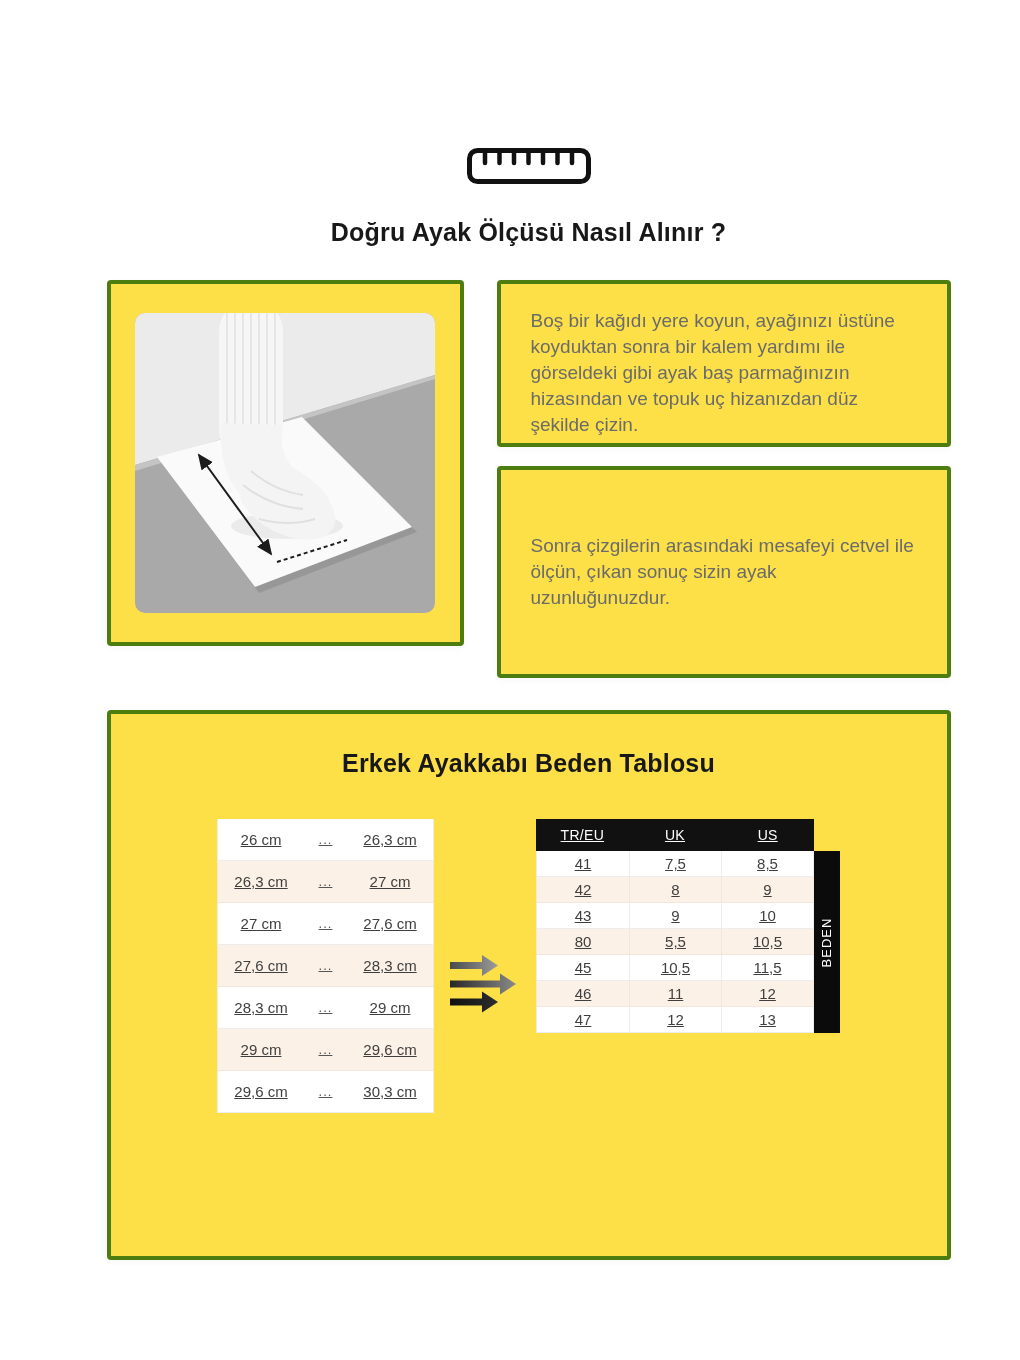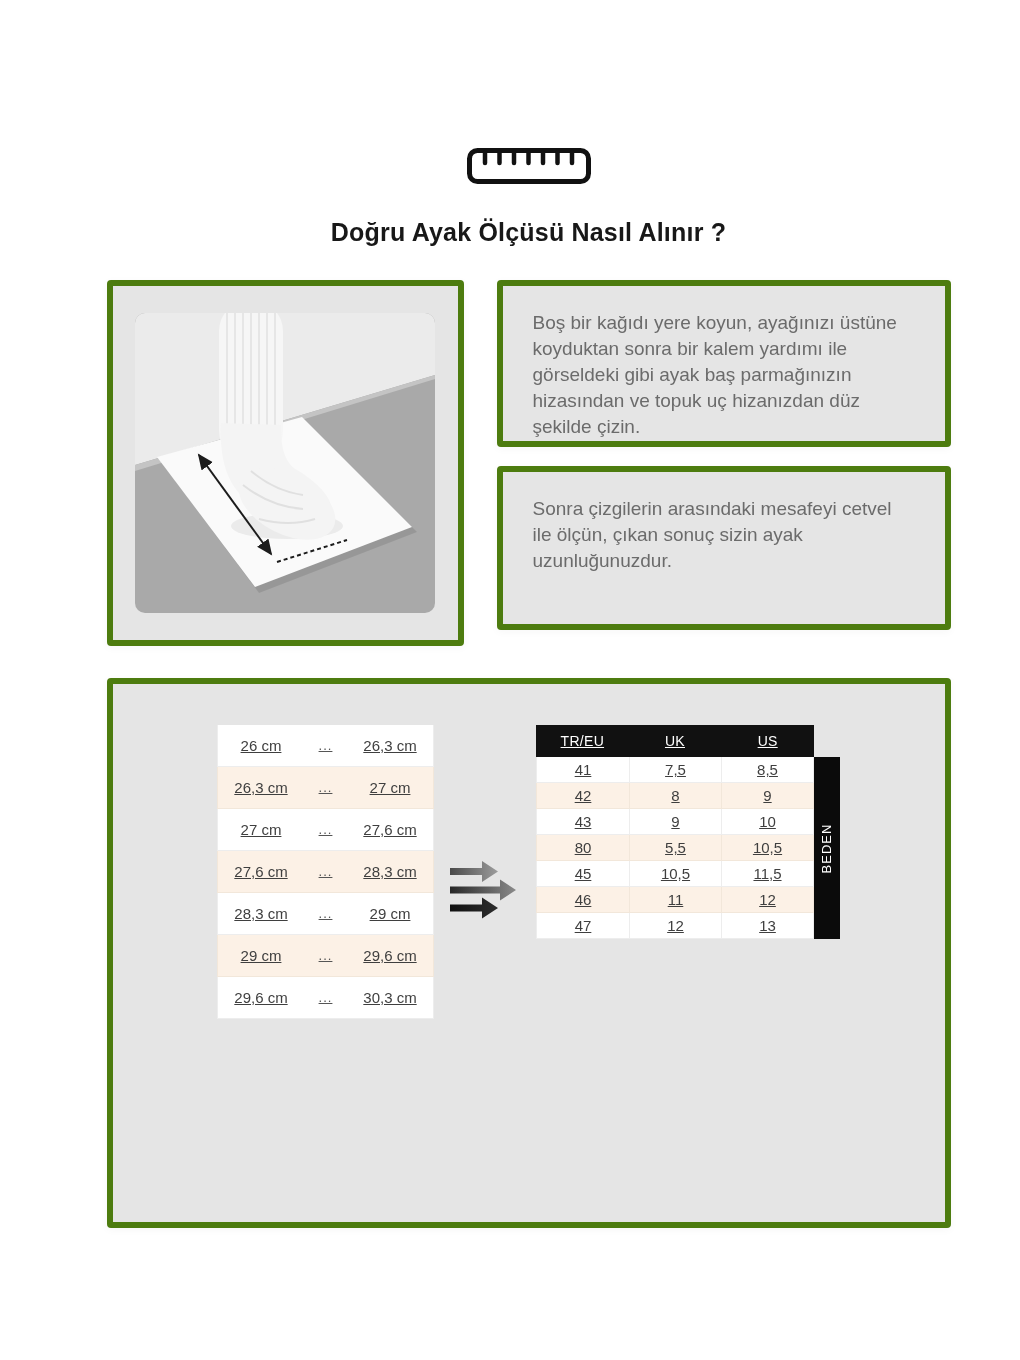--- a/index.html
+++ b/index.html
@@ -5,27 +5,27 @@
   html,body{margin:0;padding:0;background:#ffffff;}
   body{width:1020px;height:1360px;font-family:"Liberation Sans",sans-serif;-webkit-font-smoothing:antialiased;}
   .content{width:844px;margin:0 auto;padding-left:37px;}
 
   
   .hero-icon{margin:148px auto 0;width:124px;height:36px;display:flex;align-items:center;justify-content:center;}
   h1.page-heading{margin:34px 0 0;text-align:center;font-size:25px;font-weight:700;color:#181818;letter-spacing:.2px;}
 
   
   .cards-row{width:844px;margin:33px auto 0;display:flex;gap:33px;}
-  .card{background:#e5e5e5;border:6px solid #4d7c0f;border-radius:4px;box-shadow:0 2px 8px rgba(0,0,0,.035);box-sizing:border-box;}
+  .card{background:#fde047;border:4px solid #4d7c0f;border-radius:4px;box-shadow:0 2px 8px rgba(0,0,0,.035);box-sizing:border-box;}
   .photo-card{width:357px;height:366px;display:flex;align-items:center;justify-content:center;flex:0 0 auto;}
   .photo-card svg{width:300px;height:300px;border-radius:10px;display:block;}
   .text-col{flex:1;display:flex;flex-direction:column;gap:19px;}
   .info-card{padding:24px 30px;color:#6b6b6b;font-size:19px;line-height:26px;}
   .info-card.first{height:167px;}
-  .info-card.second{height:164px;display:flex;}
+  .info-card.second{height:212px;display:flex;align-items:center;}
 
   
   .chart-card{width:844px;height:550px;margin:32px auto 0;}
   h2.chart-heading{margin:35px 0 0;text-align:center;font-size:25px;font-weight:700;color:#181818;letter-spacing:.2px;}
   .tables-row{margin-top:41px;display:flex;justify-content:center;align-items:flex-start;}
 
   .cm-table{width:217px;}
   .tbl-header{height:32px;background:#111;color:#fff;display:flex;align-items:center;justify-content:center;font-size:15px;letter-spacing:.5px;}
   .cm-row{height:42px;display:grid;grid-template-columns:40% 20% 40%;align-items:center;box-sizing:border-box;border:1px solid #ededed;border-top:none;background:#fff;}
   .stripe{background:#fcf1e6;border-color:#f2e7da;}
@@ -123,20 +123,21 @@
         <p style="margin:0">Boş bir kağıdı yere koyun, ayağınızı üstüne koyduktan sonra bir kalem yardımı ile görseldeki gibi ayak baş parmağınızın hizasından ve topuk uç hizanızdan düz şekilde çizin.</p>
       </div>
       <div class="card info-card second">
         <p style="margin:0">Sonra çizgilerin arasındaki mesafeyi cetvel ile ölçün, çıkan sonuç sizin ayak uzunluğunuzdur.</p>
       </div>
     </div>
 
   </div>
 
   <div class="card chart-card">
+    <h2 class="chart-heading">Erkek Ayakkabı Beden Tablosu</h2>
 
     <div class="tables-row">
 
       <div class="cm-table">
 
         <div class="cm-row">
           <span class="cell">26 cm</span>
           <span class="cell dots">...</span>
           <span class="cell">26,3 cm</span>
         </div>

